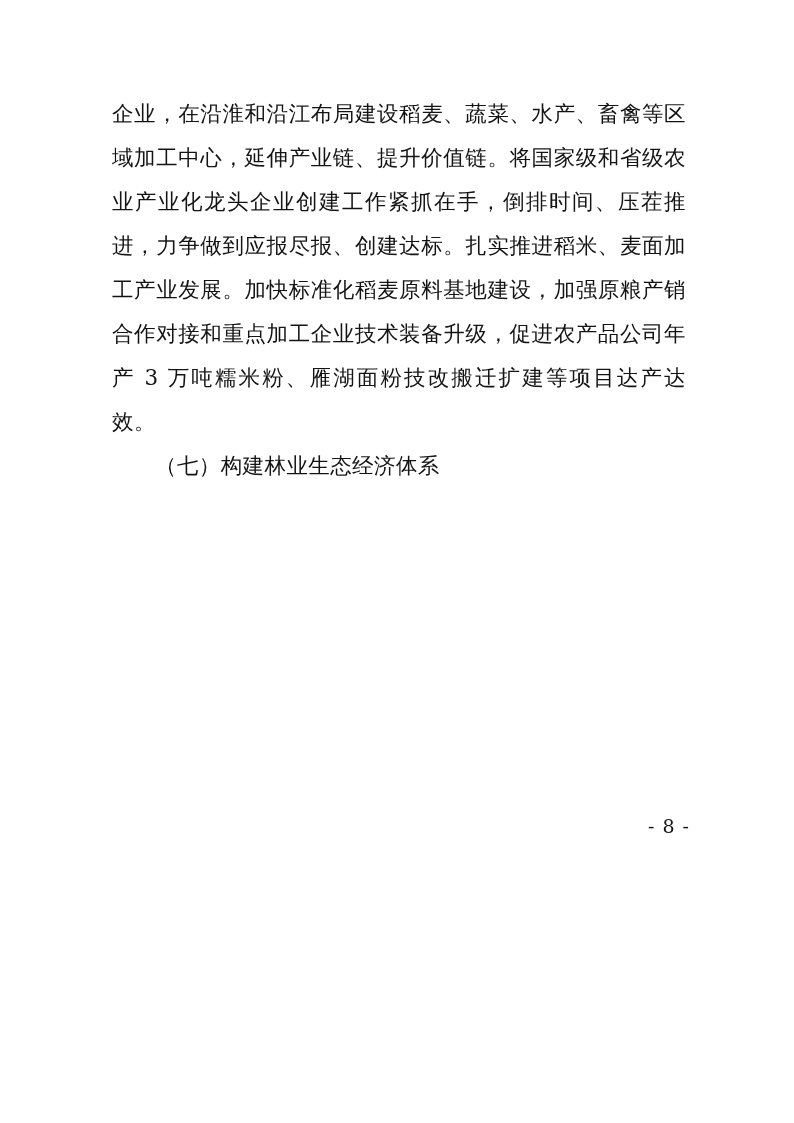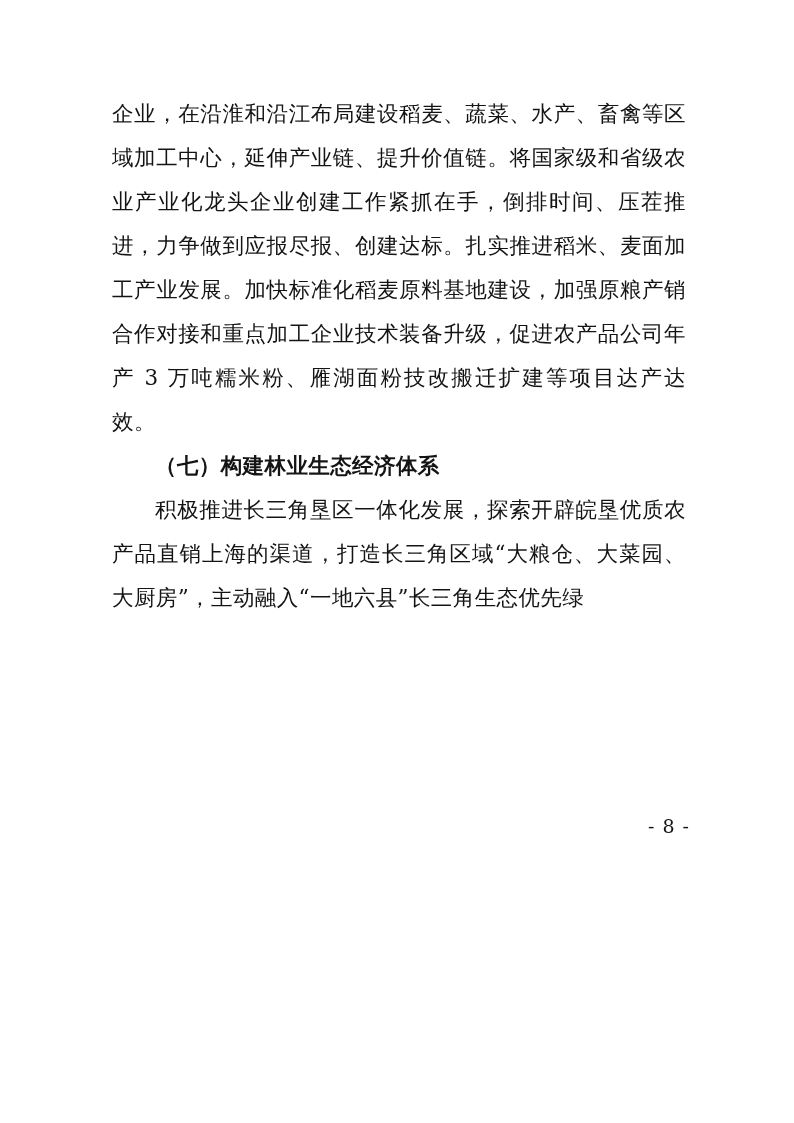--- a/index.html
+++ b/index.html
@@ -33,21 +33,21 @@
     margin: 0;
     text-indent: 2em;
     font-family: "DejaVu Serif", serif;
   }
   .para.noindent {
     text-indent: 0;
   }
   .heading {
     margin: 0;
     text-indent: 2em;
-    font-weight: bold;
+    font-weight: normal;
     font-size: 21.5px;
     line-height: 44px;
   }
   .page-number {
     position: absolute;
     right: 104px;
     bottom: 62px;
     font-size: 19px;
     font-family: "DejaVu Serif", serif;
     color: #141414;
@@ -59,18 +59,17 @@
 
 <div class="page">
   <div class="doc-body">
 
     <p class="para noindent">企业，在沿淮和沿江布局建设稻麦、蔬菜、水产、畜禽等区域加工中心，延伸产业链、提升价值链。将国家级和省级农业产业化龙头企业创建工作紧抓在手，倒排时间、压茬推进，力争做到应报尽报、创建达标。扎实推进稻米、麦面加工产业发展。加快标准化稻麦原料基地建设，加强原粮产销合作对接和重点加工企业技术装备升级，促进农产品公司年产 3 万吨糯米粉、雁湖面粉技改搬迁扩建等项目达产达效。</p>
 
     <p class="heading">（七）构建林业生态经济体系</p>
 
 
 
-    <p class="para">积极推进长三角垦区一体化发展，探索开辟皖垦优质农产品直销上海的渠道，打造长三角区域“大粮仓、大菜园、大厨房”，主动融入“一地六县”长三角生态优先绿</p>
 
   </div>
 
   <div class="page-number">- 8 -</div>
 </div>
 
 </body></html>

